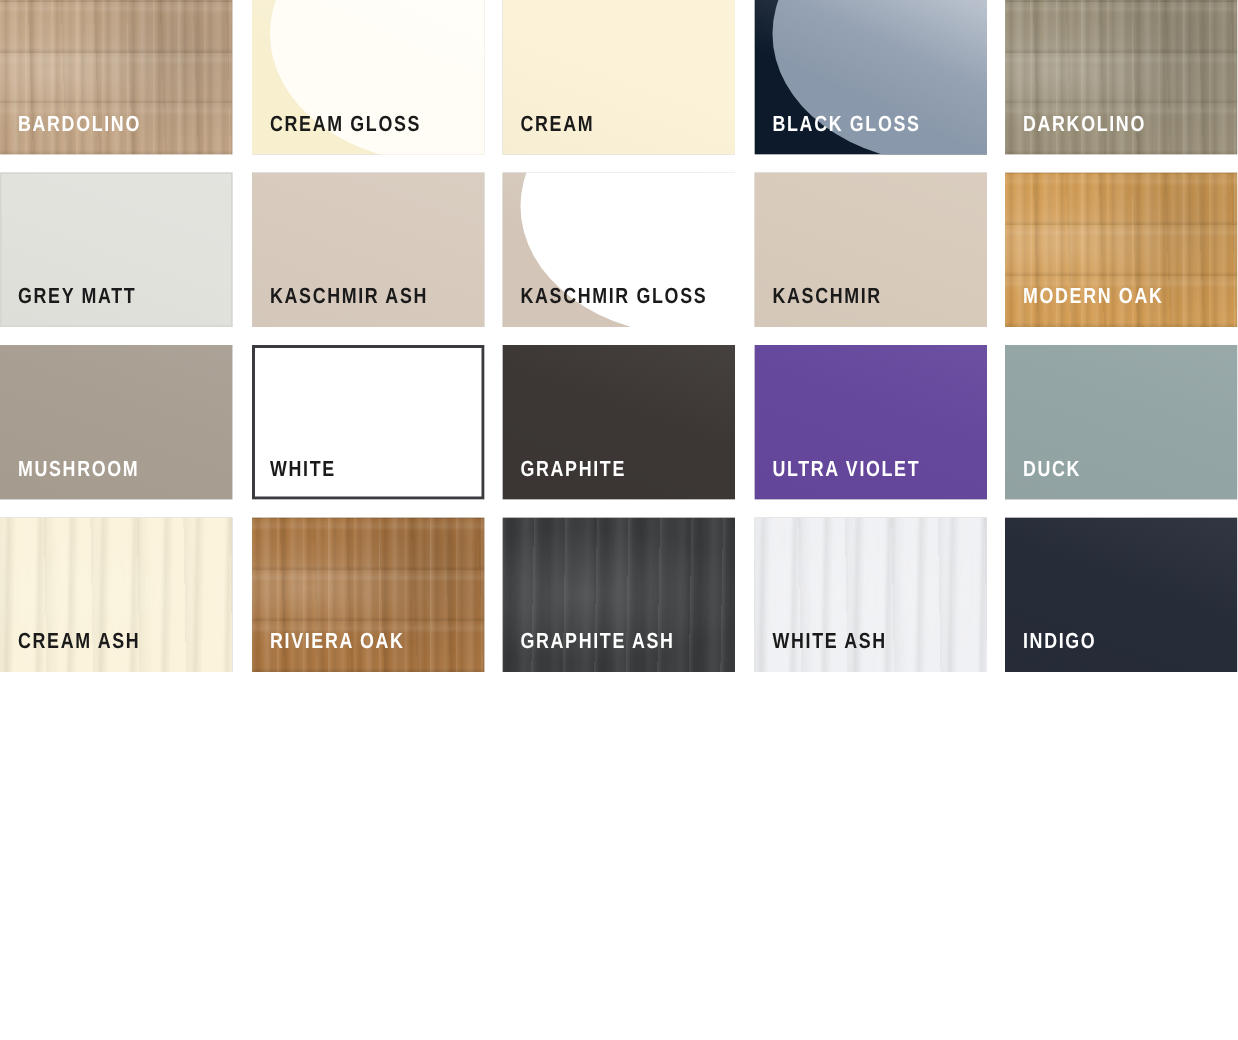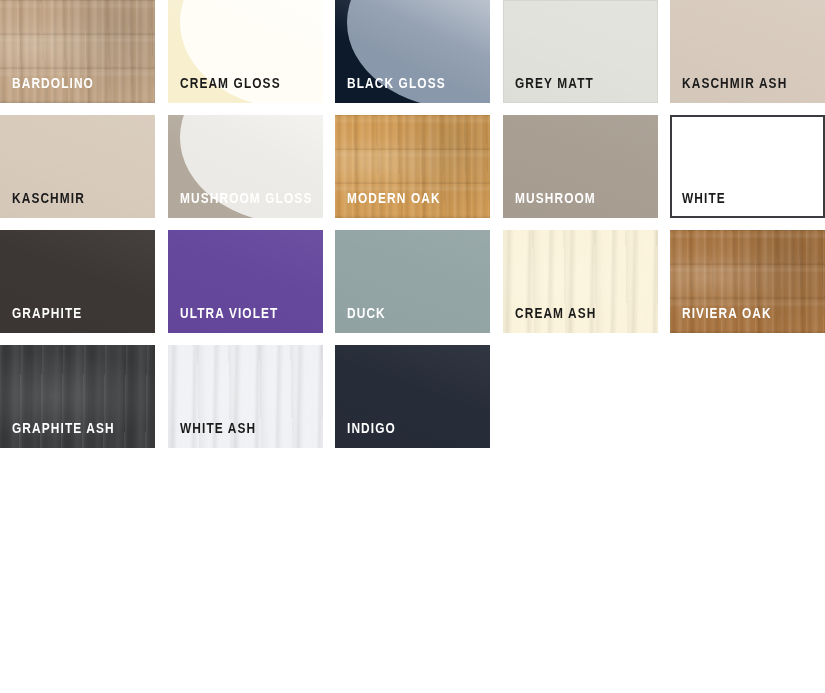--- a/index.html
+++ b/index.html
@@ -176,44 +176,54 @@
       <div class="swatch-base" style="background: rgb(195, 165, 133);"></div>
       <div class="wood-layer grain-strong"></div>
       <div class="swatch-label light">BARDOLINO</div>
     </div>
     <div class="swatch">
       <div class="swatch-base" style="background: rgb(248, 239, 207);"></div>
       <div class="gloss-layer" style="--gloss-color: #fffdf5;"></div>
       <div class="swatch-label">CREAM GLOSS</div>
     </div>
     <div class="swatch">
+      <div class="swatch-base" style="background: rgb(251, 242, 215);"></div>
+      <div class="matt-layer"></div>
+      <div class="swatch-label">CREAM</div>
+    </div>
+    <div class="swatch">
       <div class="swatch-base" style="background: rgb(13, 26, 43);"></div>
       <div class="gloss-layer" style="--gloss-color: #8a98ab;"></div>
       <div class="swatch-label light">BLACK GLOSS</div>
     </div>
+    <div class="swatch">
+      <div class="swatch-base" style="background: rgb(154, 144, 121);"></div>
+      <div class="wood-layer grain-strong"></div>
+      <div class="swatch-label light">DARKOLINO</div>
+    </div>
     <div class="swatch has-border">
       <div class="swatch-base" style="background: rgb(226, 226, 221);"></div>
       <div class="matt-layer"></div>
       <div class="swatch-border" style="--border-color: #d6d6d0;"></div>
       <div class="swatch-label">GREY MATT</div>
     </div>
     <div class="swatch">
       <div class="swatch-base" style="background: rgb(216, 203, 190);"></div>
       <div class="matt-layer"></div>
       <div class="swatch-label">KASCHMIR ASH</div>
     </div>
     <div class="swatch">
+      <div class="swatch-base" style="background: rgb(211, 198, 184);"></div>
+      <div class="gloss-layer" style="--gloss-color: #ffffff;"></div>
+      <div class="swatch-label">KASCHMIR GLOSS</div>
+    </div>
+    <div class="swatch">
       <div class="swatch-base" style="background: rgb(216, 203, 188);"></div>
       <div class="matt-layer"></div>
       <div class="swatch-label">KASCHMIR</div>
-    </div>
-    <div class="swatch">
-      <div class="swatch-base" style="background: rgb(178, 168, 155);"></div>
-      <div class="gloss-layer" style="--gloss-color: #eceae6;"></div>
-      <div class="swatch-label light">MUSHROOM GLOSS</div>
     </div>
     <div class="swatch">
       <div class="swatch-base" style="background: rgb(211, 156, 83);"></div>
       <div class="wood-layer grain-strong"></div>
       <div class="swatch-label light">MODERN OAK</div>
     </div>
     <div class="swatch">
       <div class="swatch-base" style="background: rgb(168, 158, 146);"></div>
       <div class="matt-layer"></div>
       <div class="swatch-label light">MUSHROOM</div>

